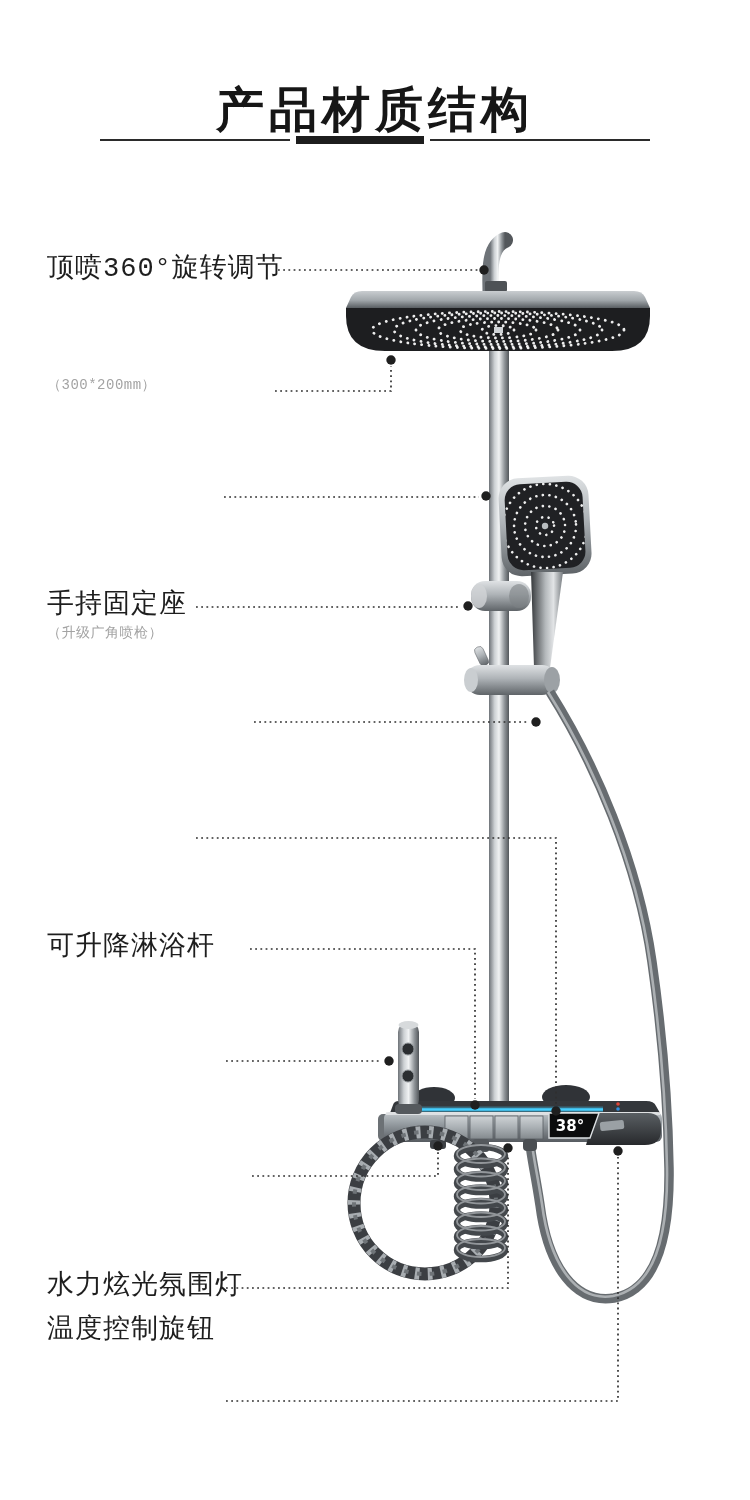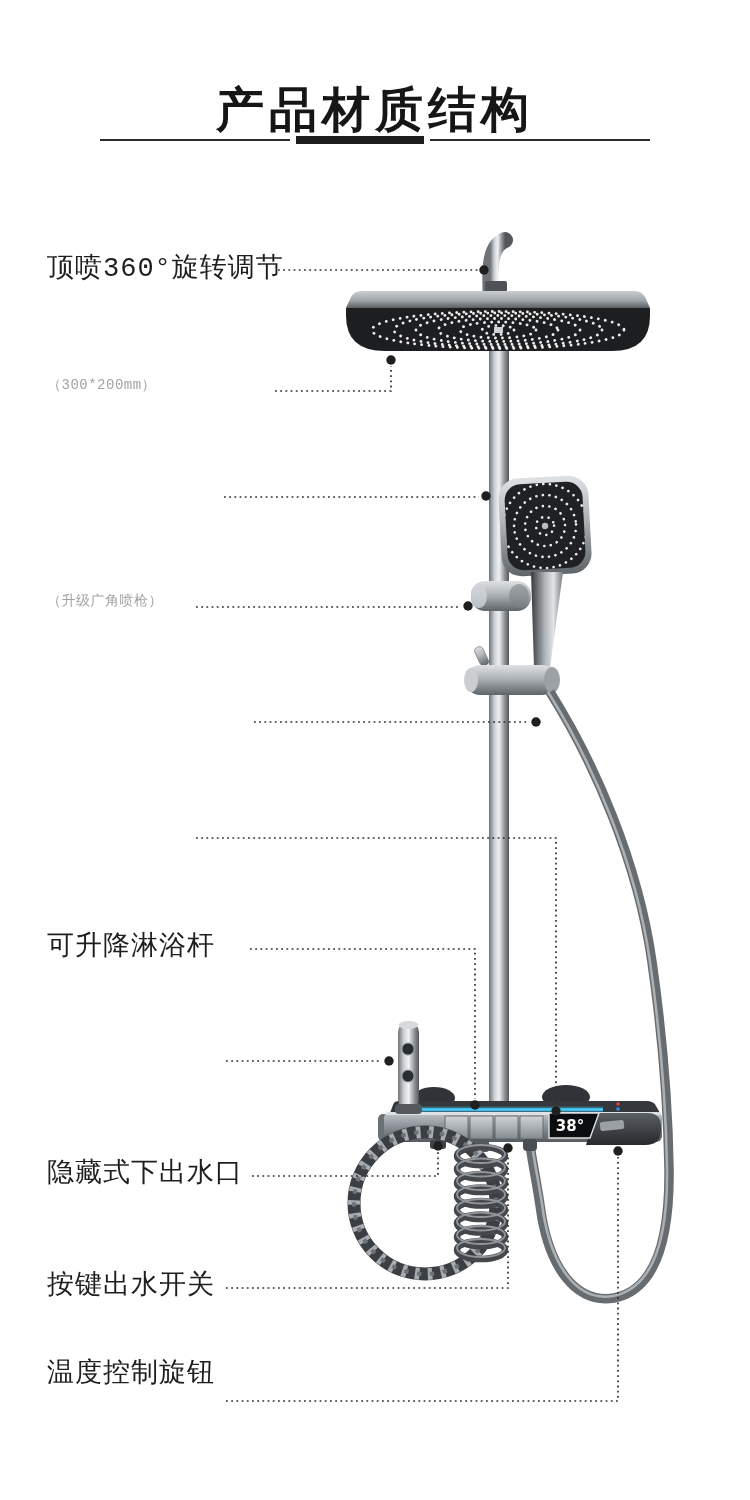--- a/index.html
+++ b/index.html
@@ -256,31 +256,28 @@
   </svg>
 
   <div class="label" style="top:253px">
     <div class="label-text">顶喷360°旋转调节</div>
 
   </div>
   <div class="label" style="top:373px">
     <div class="label-sub">（300*200mm）</div>
   </div>
   <div class="label" style="top:589px">
+    <div class="label-text">手持固定座</div>
     <div class="label-sub">（升级广角喷枪）</div>
   </div>
   <div class="label" style="top:931px">
     <div class="label-text">可升降淋浴杆</div>
 
   </div>
-  <div class="label" style="top:1158px">
-    <div class="label-text">隐藏式下出水口</div>
-
-  </div>
   <div class="label" style="top:1270px">
-    <div class="label-text">按键出水开关</div>
-
-  </div>
-  <div class="label" style="top:1358px">
+    <div class="label-text">水力炫光氛围灯</div>
+
+  </div>
+  <div class="label" style="top:1314px">
     <div class="label-text">温度控制旋钮</div>
 
   </div>
 
 </div>
 </body></html>

